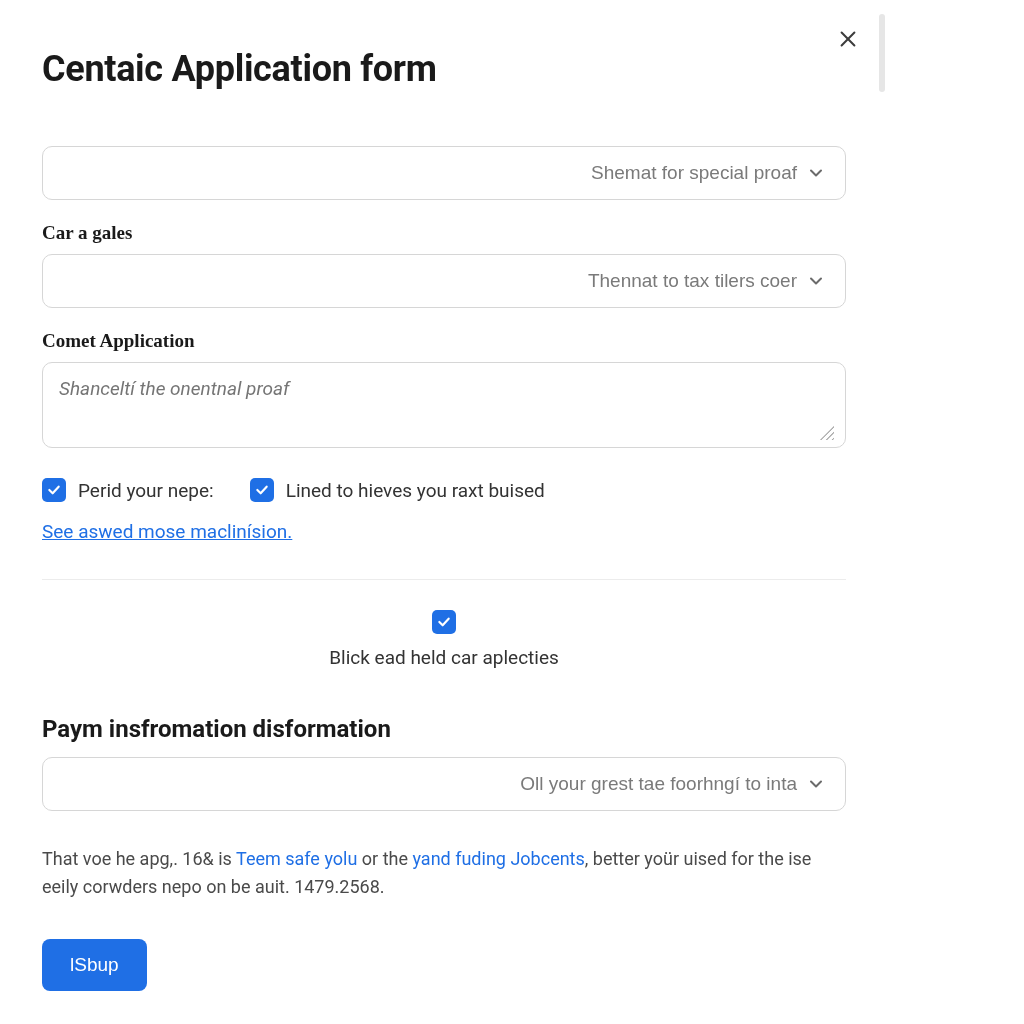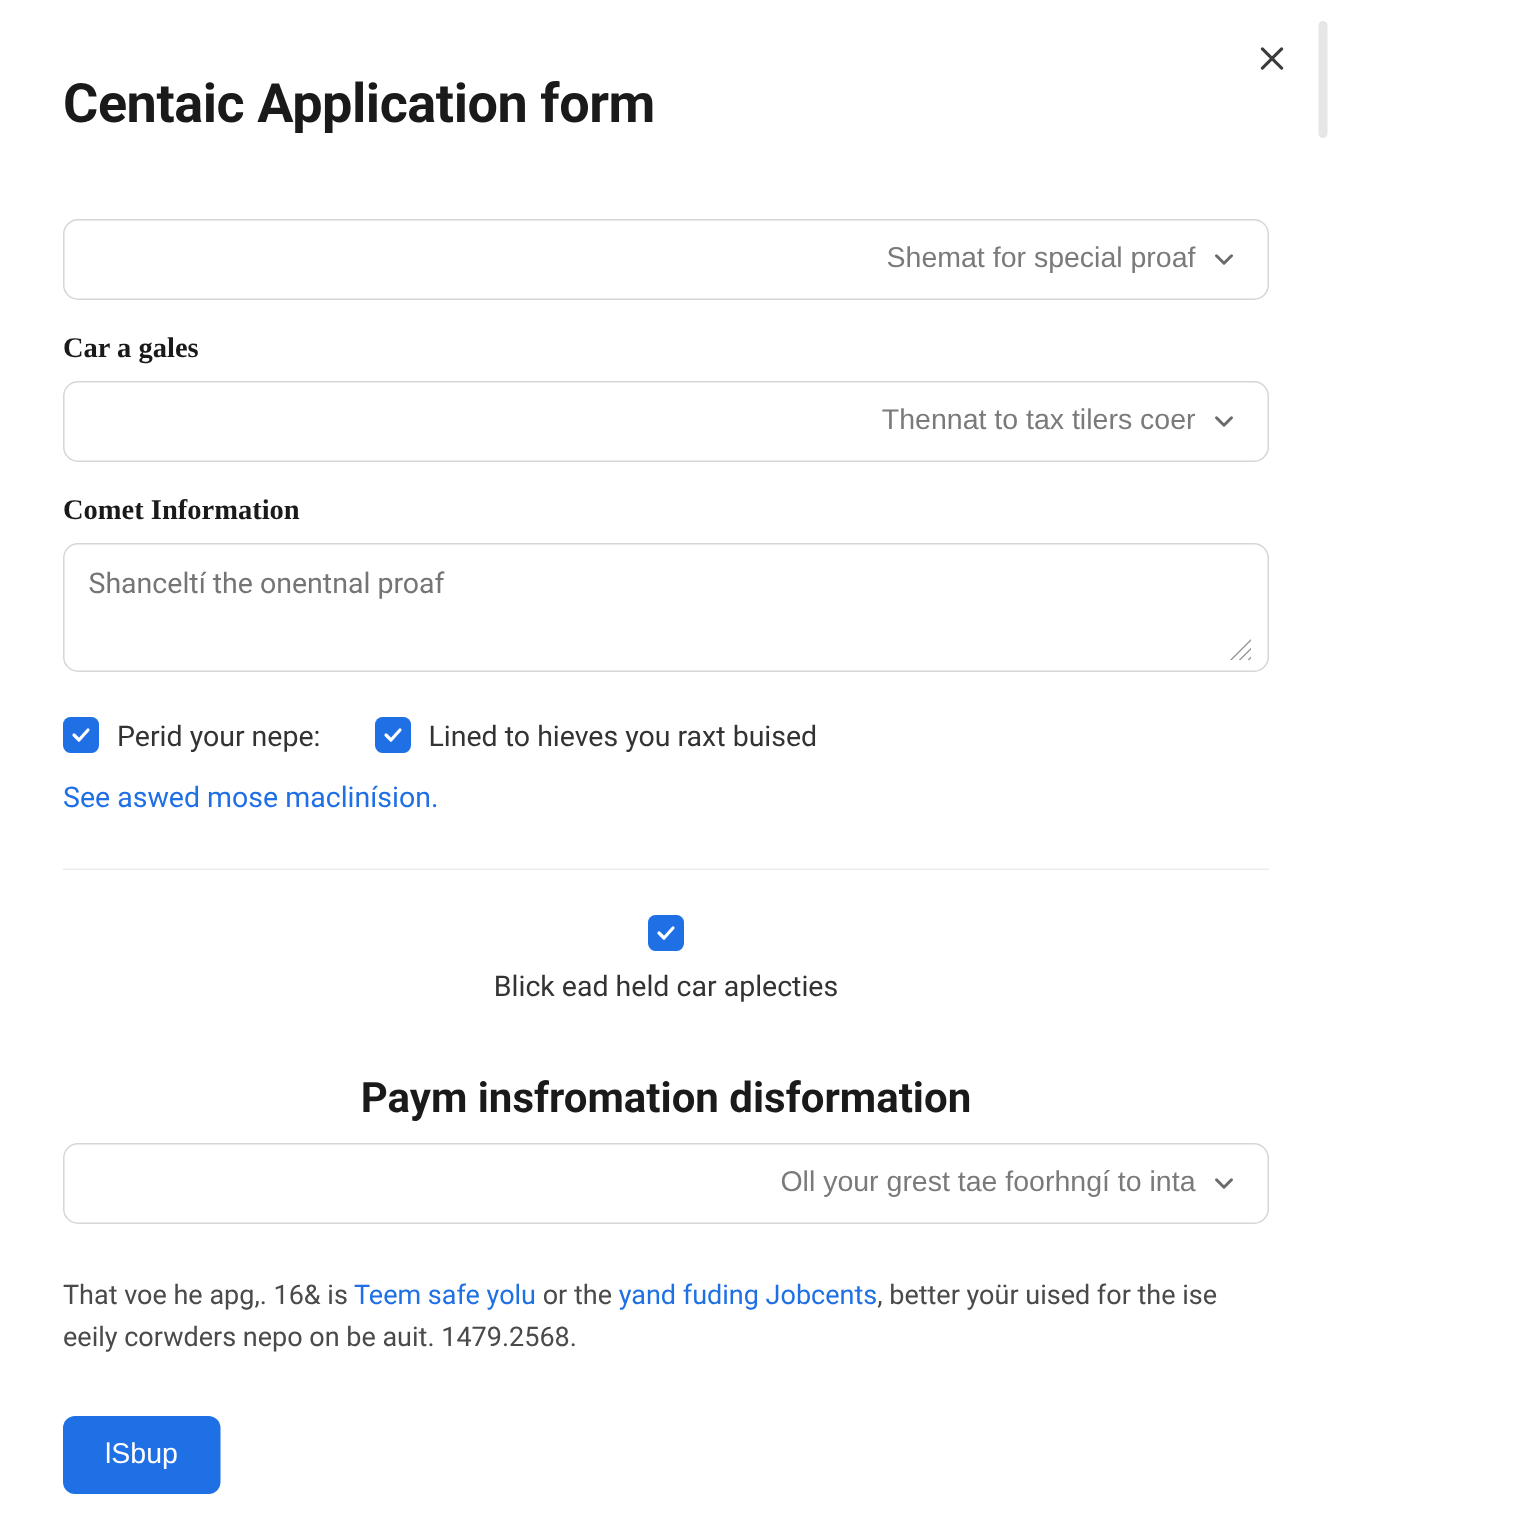--- a/index.html
+++ b/index.html
@@ -74,20 +74,21 @@
     width: 100%;
     height: 86px;
     border: 1px solid #d6d6d6;
     border-radius: 10px;
     background: #fff;
     font-size: 19px;
     color: #7a7a7a;
     padding: 14px 16px;
     resize: none;
     font-family: inherit;
+    font-style: italic;
   }
   .textarea-wrap { position: relative; }
   .resize-handle {
     position: absolute;
     right: 12px;
     bottom: 12px;
     color: #8e8e8e;
     pointer-events: none;
   }
   .resize-handle svg { width: 14px; height: 14px; display: block; }
@@ -114,32 +115,32 @@
     flex-shrink: 0;
     cursor: pointer;
   }
   .cbox svg { width: 16px; height: 16px; color: #fff; display: block; }
   .check-label { font-size: 19px; color: #333; }
   .link-line {
     margin-top: 18px;
     font-size: 19px;
     color: #1f6fe5;
     cursor: pointer;
+    text-decoration: underline;
   }
   .divider {
     border: none;
     border-top: 1px solid #ececec;
     margin: 36px 0 30px 0;
   }
   .single-check { margin-bottom: 46px; flex-direction: column; }
   .section-heading {
-    font-size: 28px;
+    font-size: 24px;
     font-weight: 700;
     margin-bottom: 14px;
-    text-align: center;
   }
   .legal {
     margin-top: 34px;
     font-size: 18px;
     line-height: 1.55;
     color: #4a4a4a;
     max-width: 900px;
   }
   .legal .lk { color: #1f6fe5; cursor: pointer; }
   .submit {
@@ -202,21 +203,21 @@
       <span class="chevron">
         <svg viewBox="0 0 24 24" fill="none" stroke="currentColor" stroke-width="2.4" stroke-linecap="round" stroke-linejoin="round">
             <polyline points="6 9 12 15 18 9"></polyline>
           </svg>
       </span>
     </div>
   </div>
 
   
   <div class="field">
-    <label class="label">Comet Information</label>
+    <label class="label">Comet Application</label>
     <div class="textarea-wrap">
       <textarea class="textarea" placeholder="Shanceltí the onentnal proaf" style=""></textarea>
       <span class="resize-handle">
         <svg viewBox="0 0 12 12" fill="currentColor">
             <path d="M12 0v1L1 12H0zM12 5v1L6 12H5zM12 10v1l-1 1h-1z"></path>
           </svg>
       </span>
     </div>
   </div>
 

